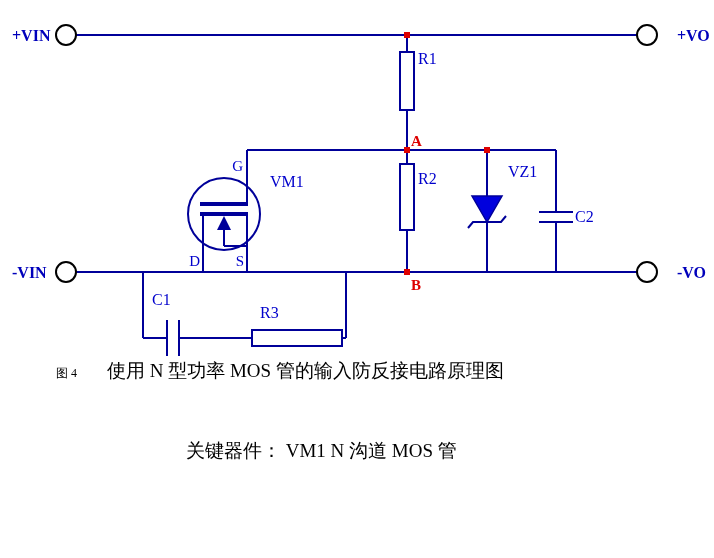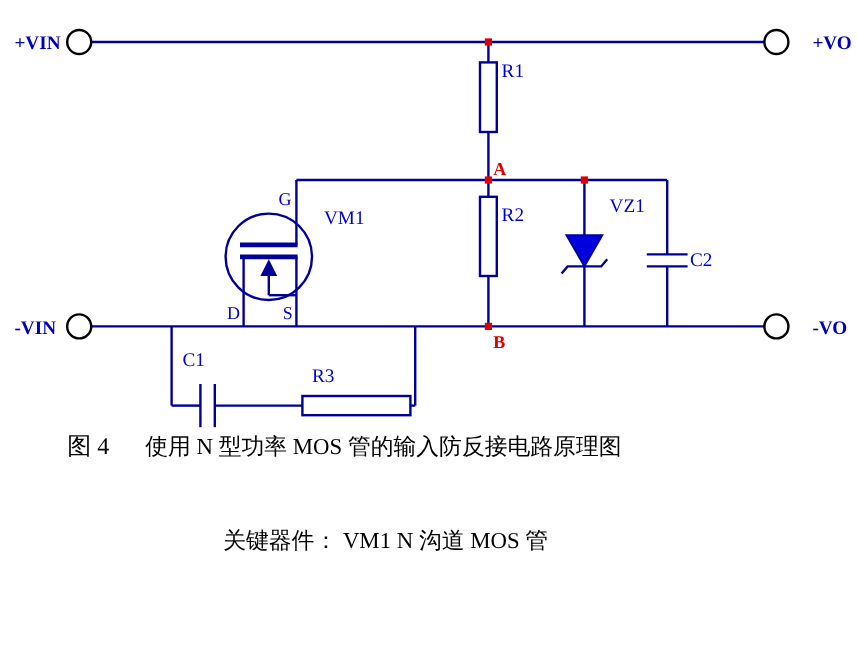--- a/index.html
+++ b/index.html
@@ -15,21 +15,21 @@
   .diode-fill{fill:#0000dd;stroke:#000099;stroke-width:1.5;}
   .arrow-fill{fill:#000099;stroke:none;}
 
   text{font-family:"Liberation Serif", serif;}
   .lbl-comp{fill:#0000cc;font-size:16px;}
   .lbl-pin{fill:#0000cc;font-size:15px;}
   .lbl-term{fill:#0000bb;font-size:16px;font-weight:bold;}
   .lbl-node{fill:#dd0000;font-size:15px;font-weight:bold;}
 
   .caption1{position:absolute;left:56px;top:358px;color:#000000;font-size:19px;white-space:nowrap;}
-  .caption1 .figlabel{font-size:20px;margin-right:30px;font-family:Liberation Serif, serif;}
+  .caption1 .figlabel{font-size:12px;margin-right:30px;font-family:Liberation Serif, serif;}
   .caption2{position:absolute;left:186px;top:438px;color:#000000;font-size:19px;white-space:nowrap;text-align:center;}
 </style>
 </head>
 <body>
 
 <div id="stage">
 
   <svg width="714" height="558" viewBox="0 0 714 558">
 
     <g>

